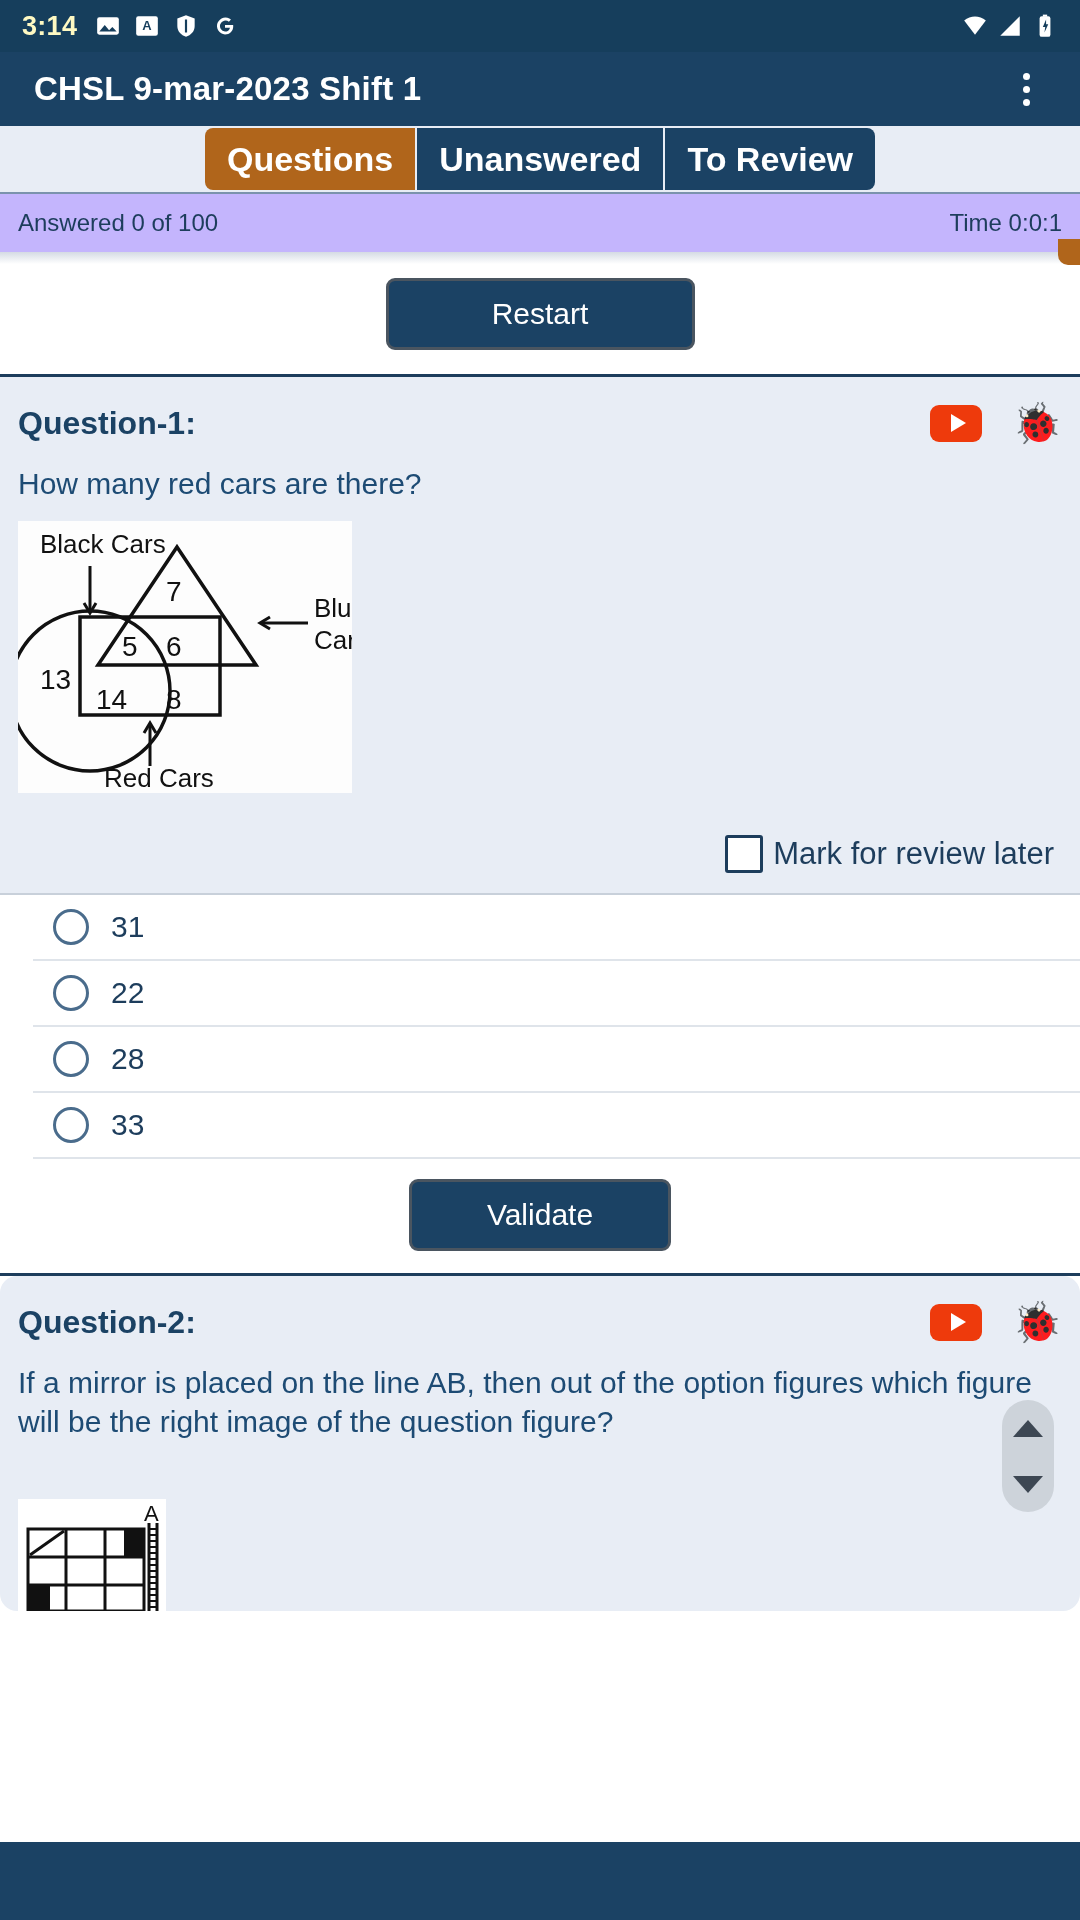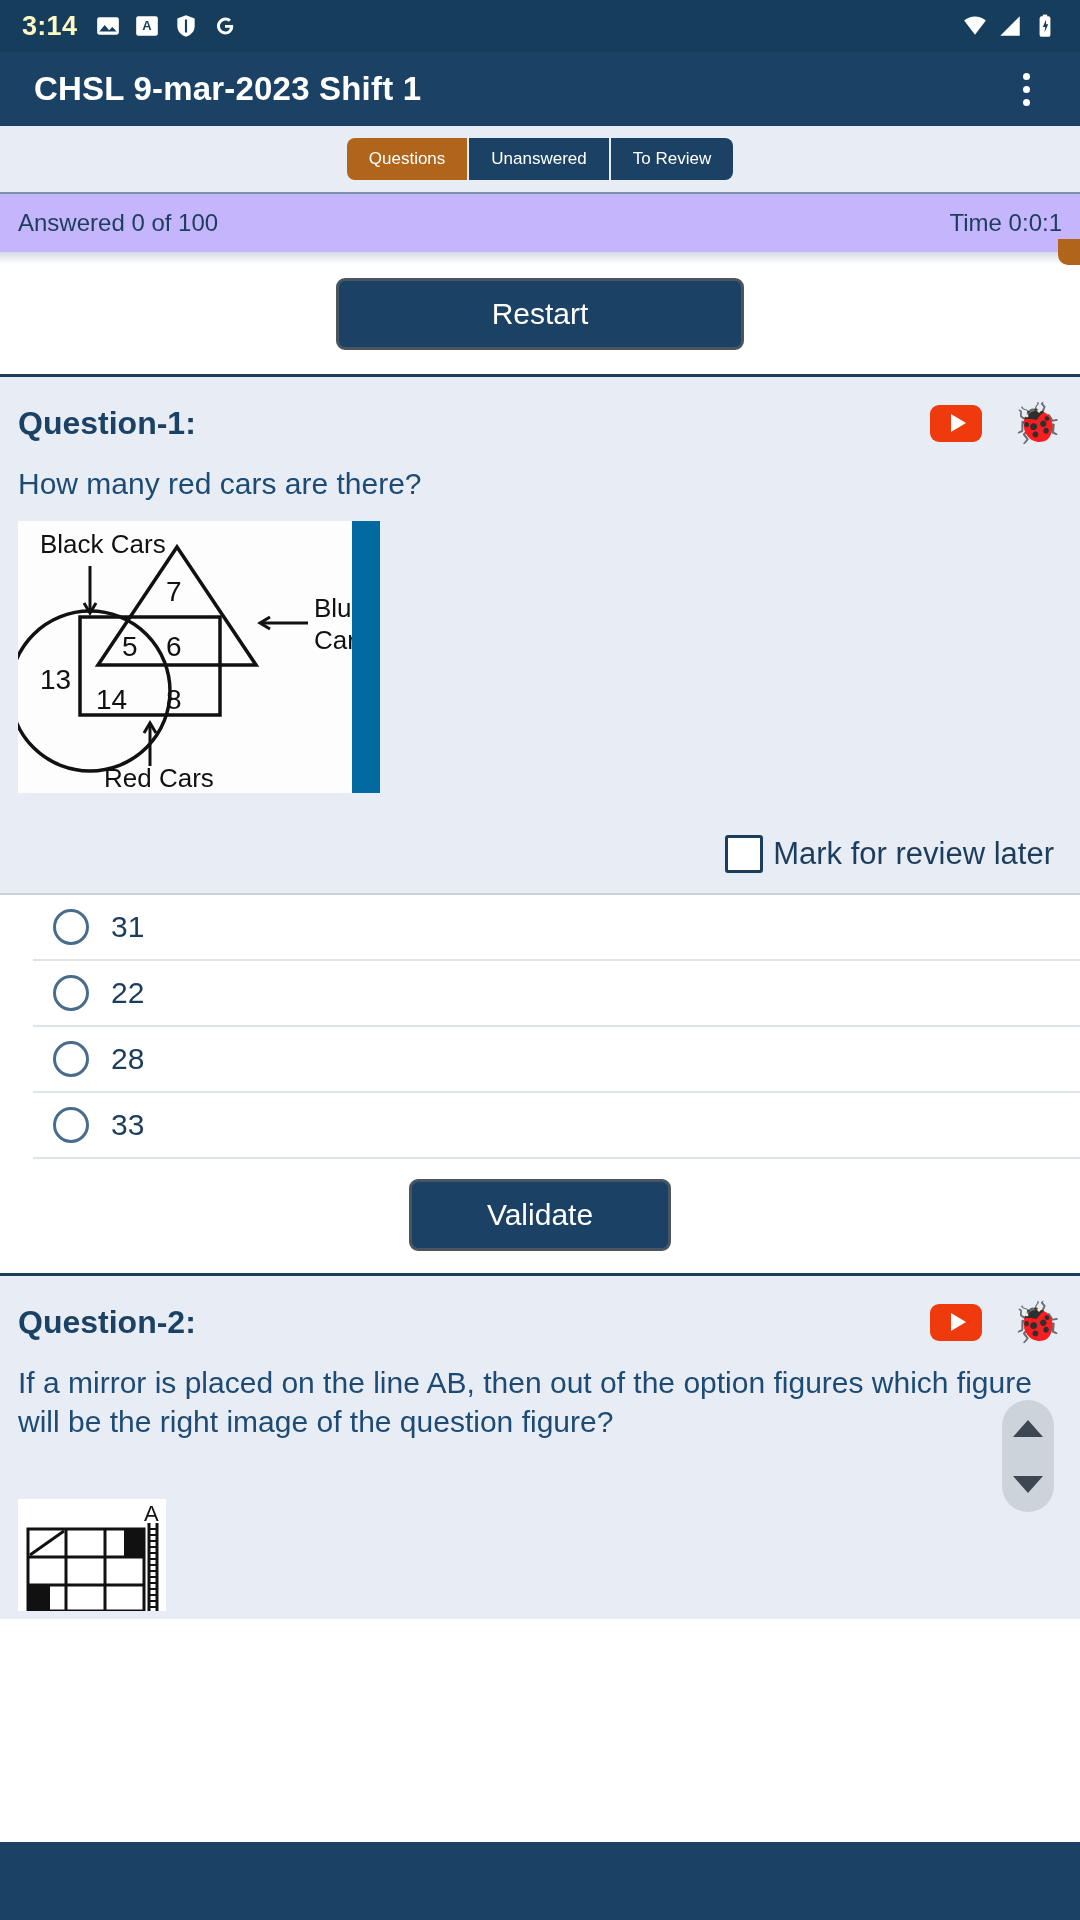--- a/index.html
+++ b/index.html
@@ -30,21 +30,21 @@
            flex-direction:column; align-items:center; justify-content:center; gap:6px; cursor:pointer;}
   .kebab i { display:block; width: 7px; height: 7px; border-radius:50%; background:#fff; }
 
   
   .tabstrip {
     background: #E8EDF5; height: 68px; display:flex; align-items:center;
     justify-content:center; border-bottom: 2px solid #7b93ad;
   }
   .tabs { display:flex; border-radius: 8px; overflow:hidden; }
   .tab {
-    background: #1B4264; color:#fff; font-size: 17px; font-weight: 400;
+    background: #1B4264; color:#fff; font-size: 34px; font-weight: 700;
     padding: 10px 22px; line-height: 1.25; cursor:pointer; white-space:nowrap;
     border-right: 2px solid #E8EDF5;
   }
   .tab:last-child { border-right: none; }
   .tab.active { background: #B0651B; }
 
   
   .metarow {
     background: #c4b5fd; height: 58px; display:flex; align-items:center;
     padding: 0 18px; color:#1d3d5c; font-size: 24px; position:relative;
@@ -53,21 +53,21 @@
   .clip-orange {
     position:absolute; right:0; top: 45px; width: 22px; height: 26px;
     background:#B0651B; border-radius: 0 0 0 10px;
   }
   .metashadow { height: 12px; background: linear-gradient(#d5dbe4, #ffffff); }
 
   
   .restart-wrap { background:#fff; padding: 14px 0 24px; display:flex; justify-content:center; }
   .btn-primary {
     background:#1B4264; color:#fff; font-size: 30px;
-    padding: 16px 0; width: 408px; text-align:center;
+    padding: 16px 0; width: 309px; text-align:center;
     border-radius: 9px; border: 3px solid #4a5560; cursor:pointer;
   }
   .divider-strong { height: 3px; background:#1d3d5c; }
 
   
   .qblock { background:#E8EDF5; padding: 18px 18px 0; }
   .qhead { display:flex; align-items:center; height: 56px; }
   .qhead-title { color:#1B4264; font-size: 32px; font-weight:700; }
   .qhead-icons { margin-left:auto; display:flex; align-items:center; gap: 30px; }
   .yt {
@@ -76,21 +76,21 @@
   }
   .yt-tri {
     width:0; height:0; border-left: 15px solid #fff;
     border-top: 9px solid transparent; border-bottom: 9px solid transparent;
     margin-left: 4px;
   }
   .bug { font-size: 40px; line-height: 1; cursor:pointer; }
   .qtext { color:#1d4b74; font-size: 30px; line-height: 1.28; padding: 14px 0 18px; }
 
   
-  .figbox { background:#0369a1; width: 362px; height: 272px; position:relative; }
+  .figbox { background:#ec4899; width: 334px; height: 272px; position:relative; }
   .figbox svg { display:block; }
   .qspace { height: 42px; }
 
   
   .markrow { display:flex; align-items:center; justify-content:flex-end; padding: 0 8px 20px; }
   .cbox { width: 38px; height: 38px; border: 3px solid #1d3d5c; background:#fff; border-radius: 3px; cursor:pointer; }
   .marklabel { color:#1d3d5c; font-size: 31px; margin-left: 10px; }
 
   
   .opts { background:#fff; border-top: 2px solid #c8d0da; padding-left: 33px; }
@@ -247,21 +247,21 @@
       <span class="radio"></span>
       <span class="optlabel">33</span>
     </div>
   </div>
 
   <div class="validate-wrap">
     <div class="btn-primary" style="width:262px;">Validate</div>
   </div>
   <div class="divider-strong"></div>
 
-  <div class="qblock" style="padding-bottom:8px;">
+  <div class="qblock" style="padding-bottom:0;border-radius:17px;">
     <div class="qhead">
       <span class="qhead-title">Question-2:</span>
       <span class="qhead-icons">
         <span class="yt">
             <span class="yt-tri"></span>
           </span>
         <span class="bug">🐞</span>
       </span>
     </div>
     <div class="qtext">If a mirror is placed on the line AB, then out of the option figures which figure will be the right image of the question figure?</div>

